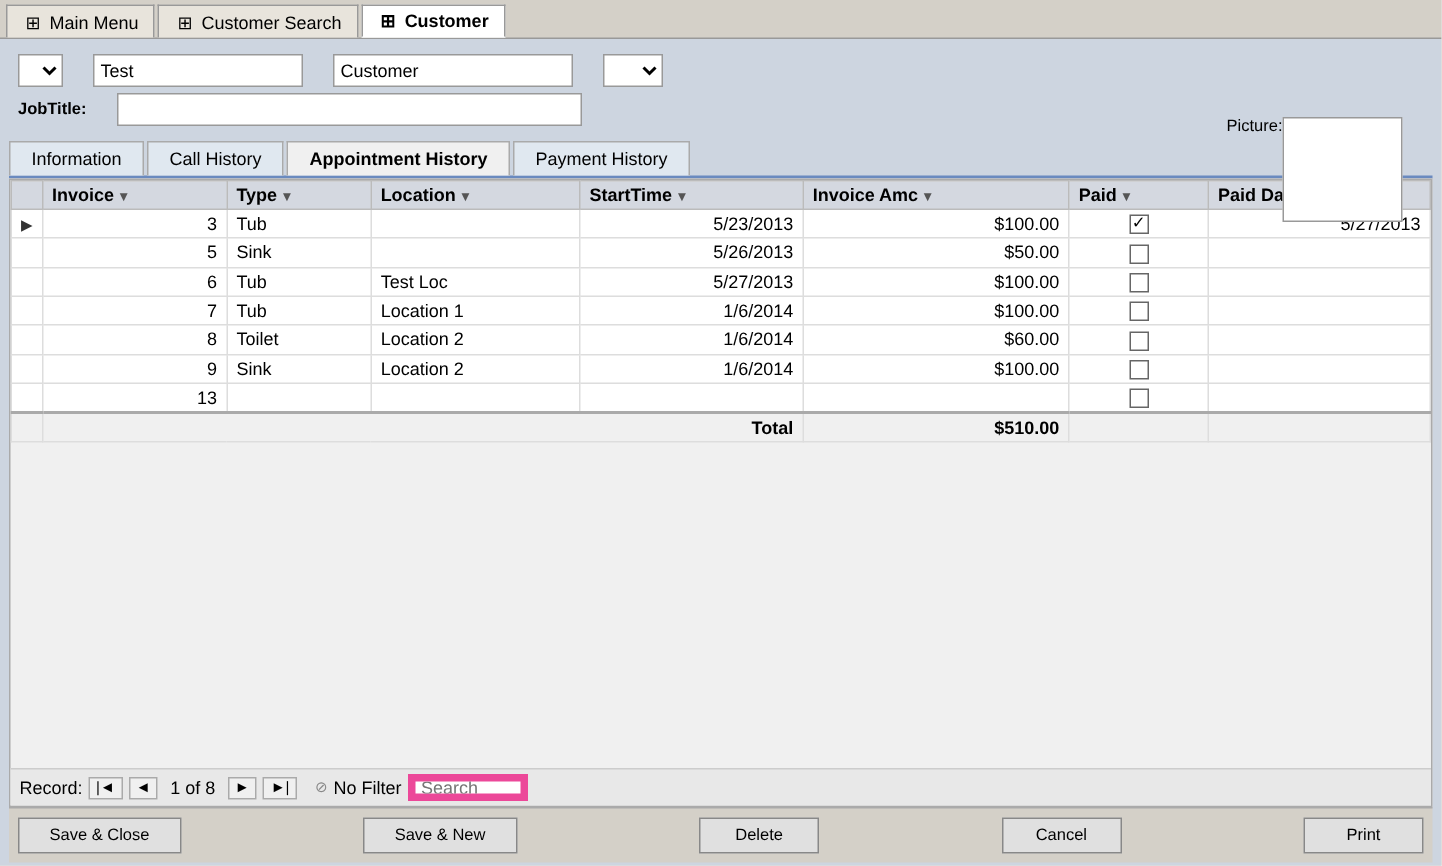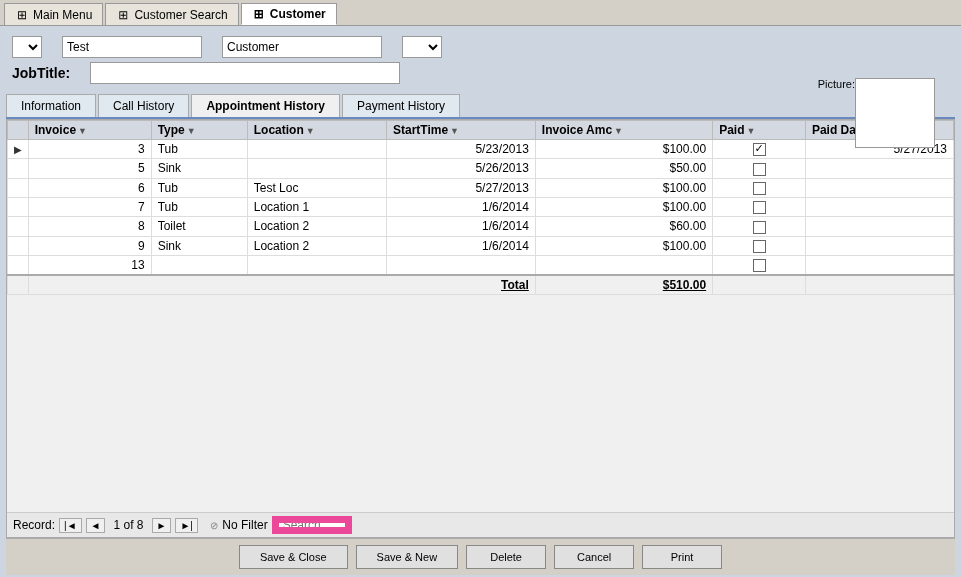--- a/index.html
+++ b/index.html
@@ -67,21 +67,21 @@
       height: 22px;
       padding: 2px 4px;
     }
     .form-select {
       border: 1px solid #999;
       background: white;
       height: 22px;
       width: 30px;
     }
     .form-label {
-      font-size: 14px;
+      font-size: 11px;
       font-weight: bold;
     }
     .picture-area {
       position: absolute;
       right: 20px;
       top: 46px;
       display: flex;
       flex-direction: row;
       justify-content: flex-end;
     }
@@ -190,21 +190,20 @@
       top: -2px;
       left: 1px;
       font-size: 11px;
       color: #000;
     }
 
     .total-row td {
       background: #f0f0f0;
       font-weight: bold;
       border-top: 2px solid #aaa;
-      text-decoration: underline;
     }
 
     
     .nav-bar {
       display: flex;
       align-items: center;
       padding: 3px 6px;
       background: #e8e8e8;
       border-top: 1px solid #ccc;
       gap: 4px;
@@ -224,30 +223,30 @@
       display: flex;
       align-items: center;
       gap: 4px;
       margin-left: 8px;
     }
     .nav-filter-icon {
       color: #888;
       font-size: 10px;
     }
     .search-input {
-      border: 7px solid #ec4899;
+      border: 5px solid #ec4899;
       height: 18px;
       padding: 1px 4px;
       width: 80px;
     }
 
     
     .bottom-bar {
       display: flex;
-      justify-content: center;
+      justify-content: space-between;
       gap: 8px;
       padding: 6px;
       background: #d4d0c8;
       border-top: 1px solid #aaa;
     }
     .bottom-btn {
       padding: 5px 20px;
       border: 1px solid #888;
       background: #e0e0e0;
       cursor: pointer;

